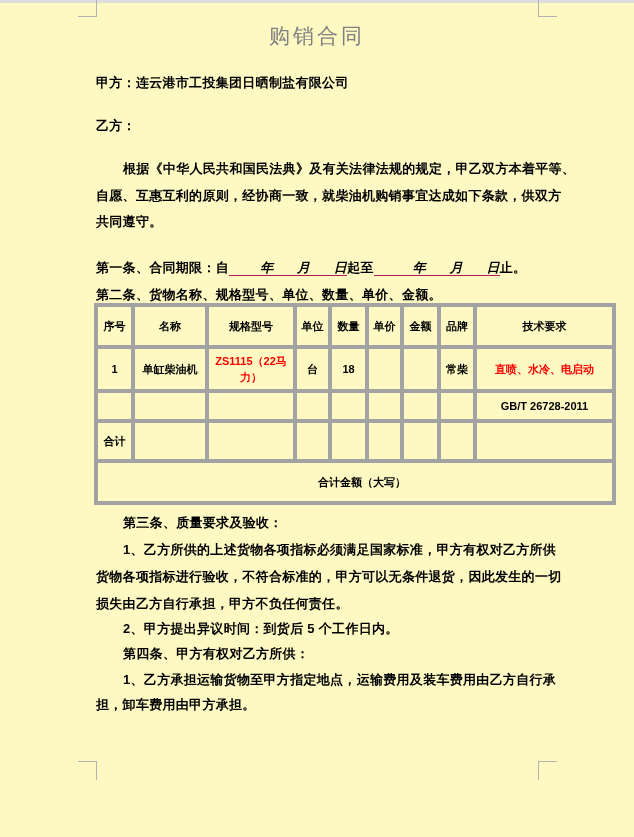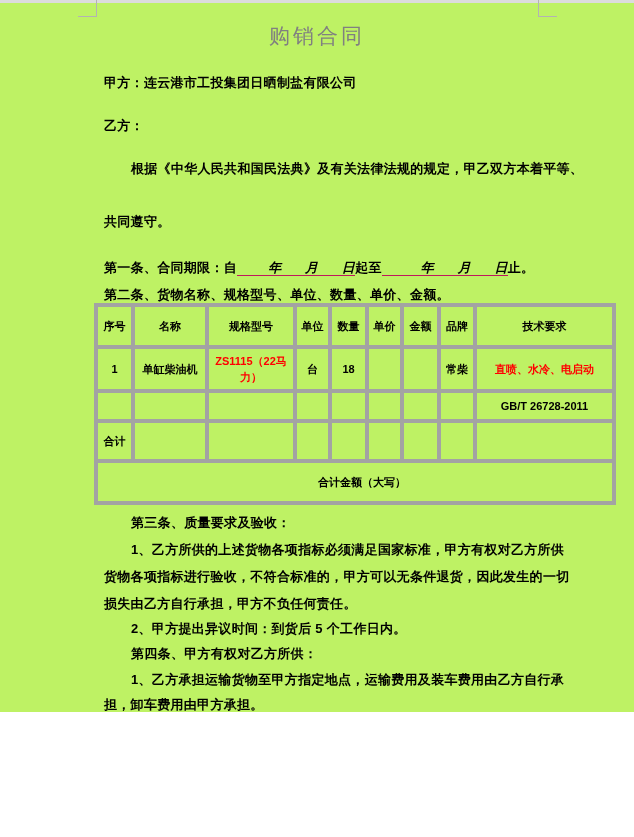--- a/index.html
+++ b/index.html
@@ -1,19 +1,19 @@
 <!DOCTYPE html>
 <html><head>
 <meta charset="utf-8">
 <style>
   html,body{margin:0;padding:0;background:#ffffff;}
   .page{
     position:relative;
-    width:634px;height:712px;
-    background:#bef264;
+    width:634px;height:837px;
+    background:#fef9c3;
     overflow:hidden;
     font-family:"Liberation Sans","DejaVu Sans",sans-serif;
     color:#000;
   }
   .top-strip{
     position:absolute;left:0;top:0;width:634px;height:3px;
     background:#dcdcdc;
   }
   
   .mark{position:absolute;}
@@ -29,21 +29,20 @@
     font-size:21px;
     letter-spacing:3px;
     color:#808080;
   }
   .line{
     position:absolute;left:96px;
     font-size:13px;
     font-weight:600;
     white-space:nowrap;
     letter-spacing:0.3px;
-    margin-left:8px;
   }
   .ind{padding-left:27px;}
   .ul{border-bottom:1px solid #be185d;font-style:italic;}
 
   .goods-table{
     position:absolute;left:94px;top:303px;
     width:518px;
     border-collapse:collapse;
     table-layout:fixed;
   }
@@ -75,20 +74,21 @@
   <div class="mark mark-tr"></div>
   <div class="mark mark-bl"></div>
   <div class="mark mark-br"></div>
 
   <div class="doc-title">购销合同</div>
 
   <div class="line" style="top:74px">甲方：连云港市工投集团日晒制盐有限公司</div>
   <div class="line" style="top:117px">乙方：</div>
 
   <div class="line ind" style="top:160px">根据《中华人民共和国民法典》及有关法律法规的规定，甲乙双方本着平等、</div>
+  <div class="line" style="top:187px">自愿、互惠互利的原则，经协商一致，就柴油机购销事宜达成如下条款，供双方</div>
   <div class="line" style="top:213px">共同遵守。</div>
 
   <div class="line" style="top:259px"><span>第一条、合同期限：自</span><span class="ul">&nbsp;&nbsp;&nbsp;&nbsp;&nbsp;&nbsp;&nbsp;&nbsp;年&nbsp;&nbsp;&nbsp;&nbsp;&nbsp;&nbsp;月&nbsp;&nbsp;&nbsp;&nbsp;&nbsp;&nbsp;日</span><span>起至</span><span class="ul">&nbsp;&nbsp;&nbsp;&nbsp;&nbsp;&nbsp;&nbsp;&nbsp;&nbsp;&nbsp;年&nbsp;&nbsp;&nbsp;&nbsp;&nbsp;&nbsp;月&nbsp;&nbsp;&nbsp;&nbsp;&nbsp;&nbsp;日</span><span>止。</span></div>
 
   <div class="line" style="top:286px">第二条、货物名称、规格型号、单位、数量、单价、金额。</div>
 
   <table class="goods-table">
     <colgroup>
       <col style="width:37px">
         <col style="width:74px">

